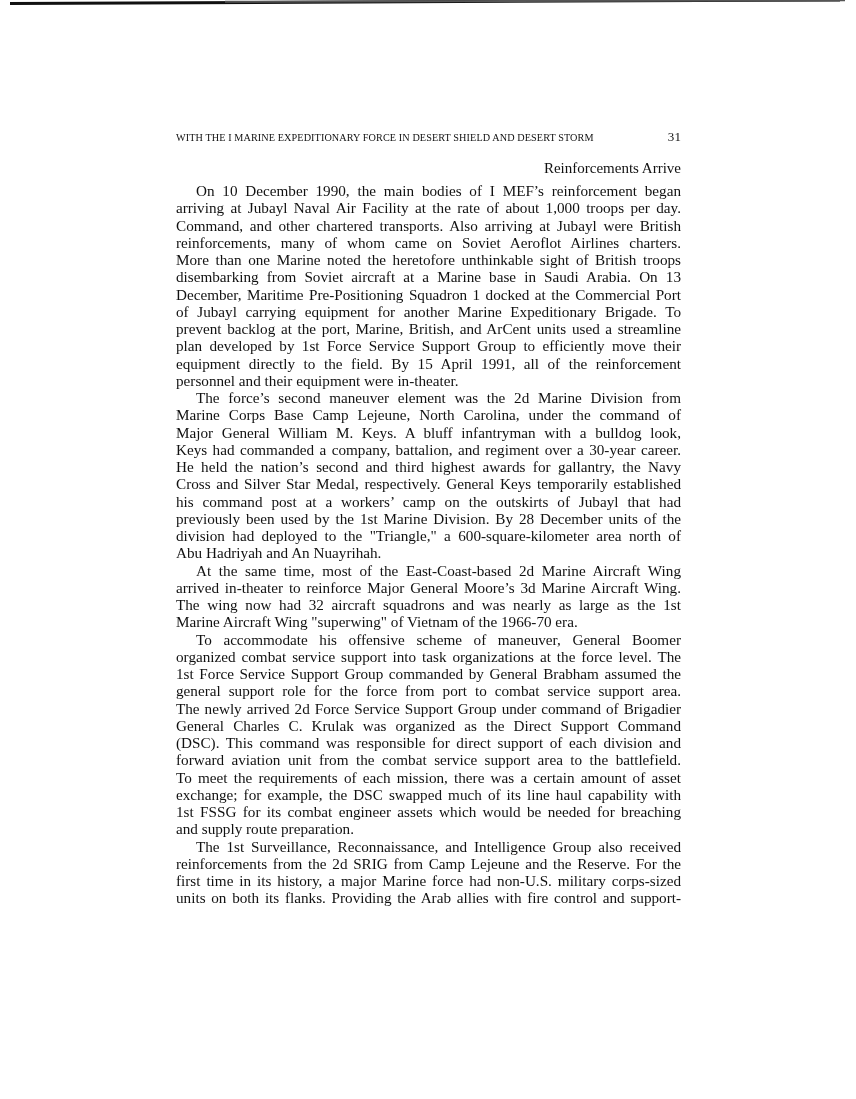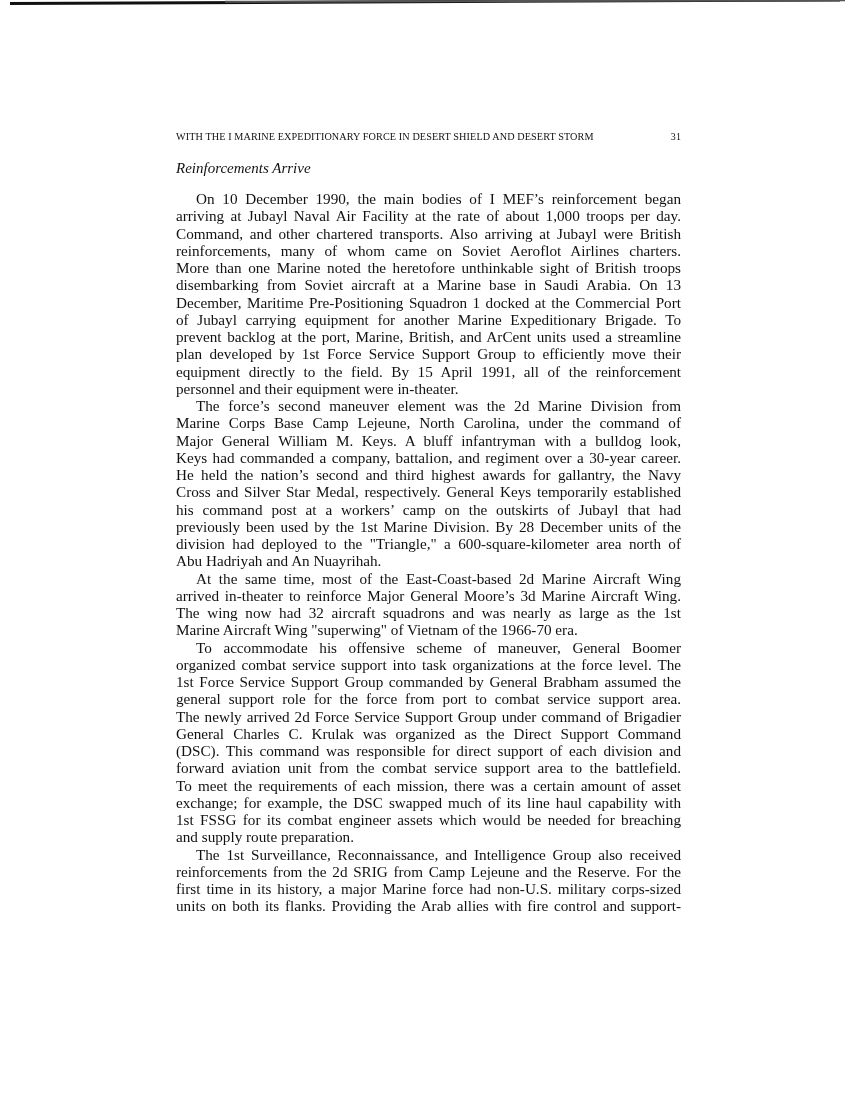--- a/index.html
+++ b/index.html
@@ -14,26 +14,26 @@
     }
     .page {
       position: absolute; left: 176px; top: 130px; width: 505px;
       font-family: "Liberation Serif", "DejaVu Serif", serif;
       color: #111;
     }
     .running-head {
       display: flex; justify-content: space-between; align-items: baseline;
       font-size: 10.2px; letter-spacing: 0.1px; height: 14px; line-height: 14px;
     }
-    .running-head .page-num { font-size: 10px; }
+    .running-head .page-num { font-size: 13px; }
     .section-title {
-      text-align: left; font-style: italic; font-size: 15px;
+      text-align: right; font-size: 15px;
       margin-top: 14px; height: 20px; line-height: 20px;
     }
-    .body { margin-top: 12px; font-size: 15.2px; }
+    .body { margin-top: 4px; font-size: 15.2px; }
     .line {
       display: block; height: 17.25px; line-height: 17.25px;
       text-align: justify; text-align-last: justify; white-space: nowrap;
       overflow: visible;
     }
     .line.last { text-align-last: left; }
     .line.indent { text-indent: 20px; }
   </style>
 </head>
 <body>

